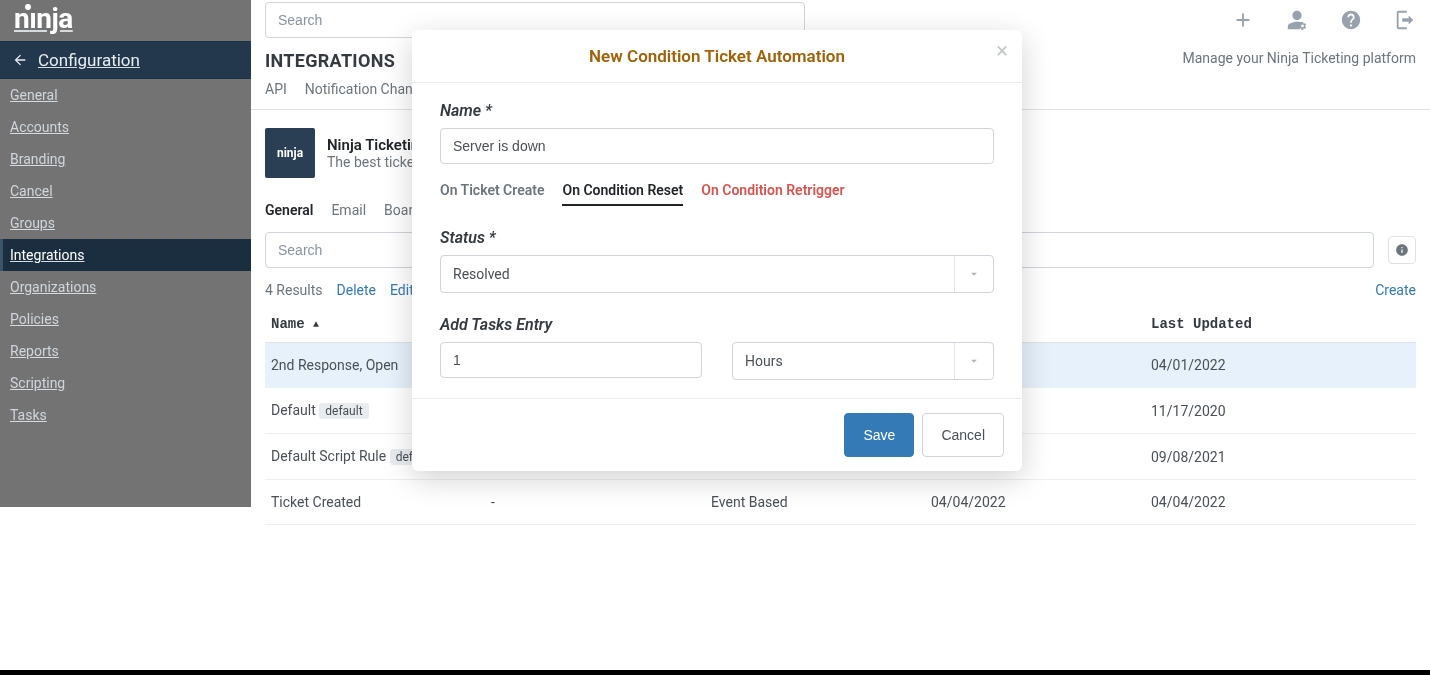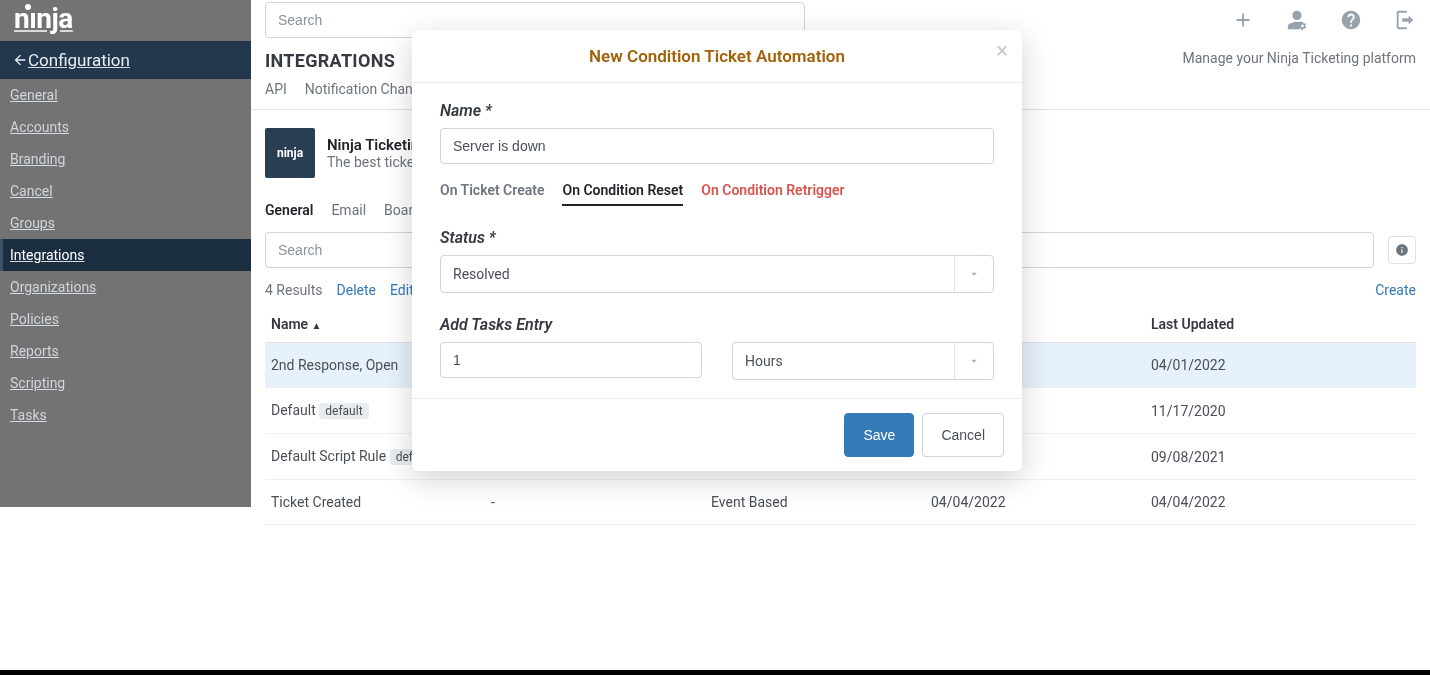--- a/index.html
+++ b/index.html
@@ -26,21 +26,21 @@
     padding: 2px 14px 6px;
     font-size: 28px;
     font-weight: 700;
     color: #fff;
     letter-spacing: -0.5px;
   }
   .logo .dot { display:inline-block; width:6px; height:6px; background:#fff; border-radius:50%; vertical-align: 18px; margin-left:-4px; margin-right:-2px;}
   .config-row {
     display: flex;
     align-items: center;
-    gap: 0;
+    gap: 10px;
     padding: 8px 12px;
     background: #23384c;
     border-top: 1px solid #1f3346;
     border-bottom: 1px solid #1f3346;
     cursor: pointer;
     font-size: 17px;
     color: #e8edf2;
   }
   .config-row svg { width: 16px; height: 16px; fill: #e8edf2; }
   .nav-item {
@@ -170,20 +170,21 @@
   .create-link { margin-left: auto; color: #337ab7; cursor: pointer; }
   
   .tbl { width: calc(100% - 28px); margin: 0 14px; border-collapse: collapse; }
   .tbl th {
     text-align: left;
     font-weight: 600;
     font-size: 14px;
     color: #343a40;
     padding: 10px 6px;
     border-bottom: 1px solid #dee2e6;
+    font-family: Liberation Mono, monospace;
   }
   .tbl td {
     padding: 14px 6px;
     border-bottom: 1px solid #edf0f2;
     color: #495057;
     font-size: 14px;
   }
   .tbl tr.selected td { background: #e7f1fb; }
   .sort-caret { font-size: 10px; vertical-align: middle; }
   .chip {

